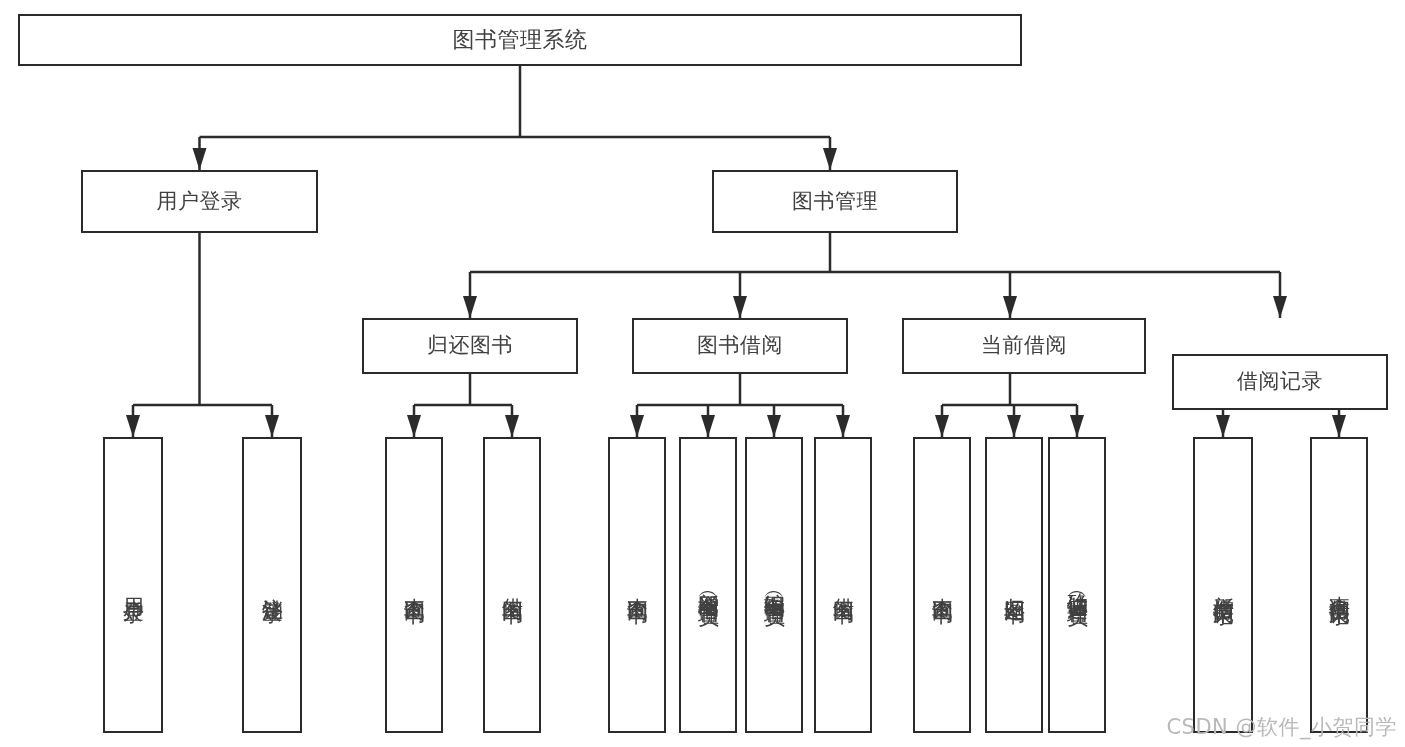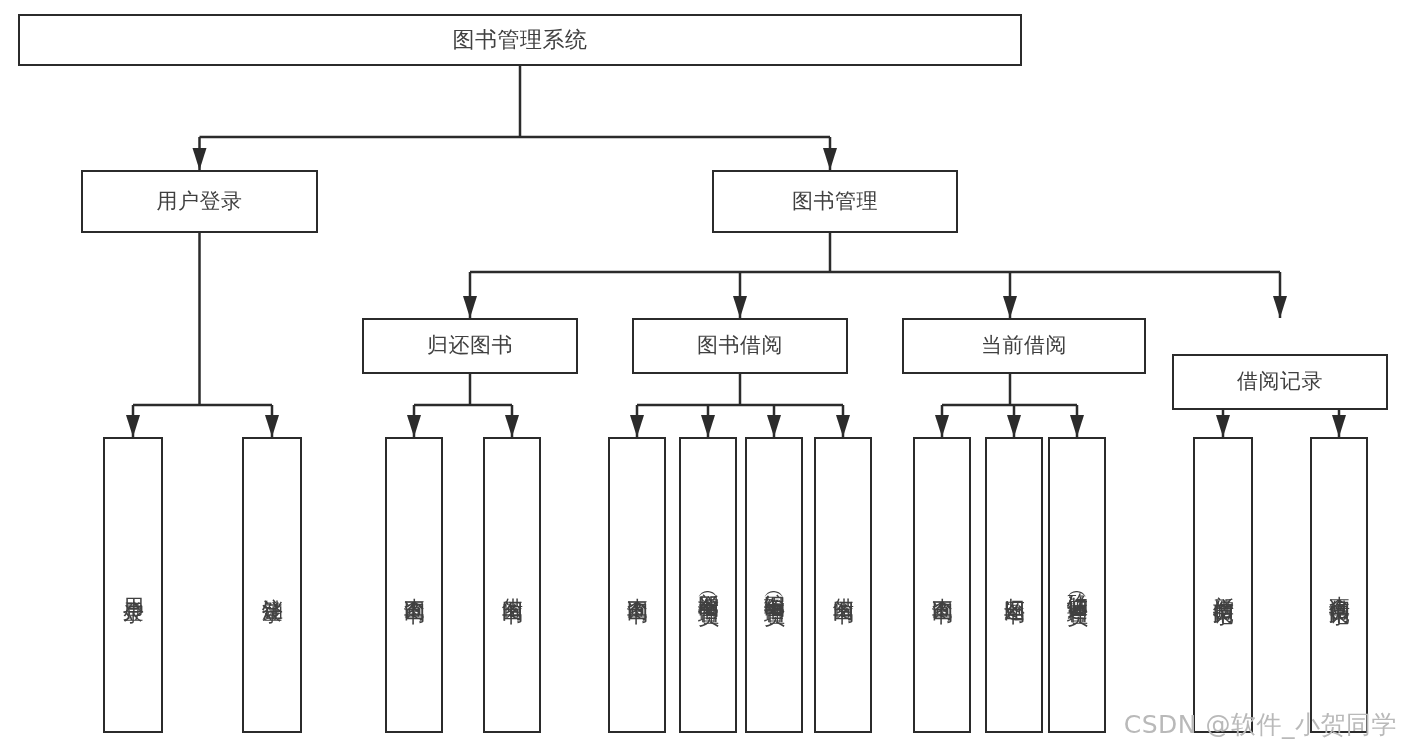--- a/index.html
+++ b/index.html
@@ -47,21 +47,21 @@
     font-size: 21px;
     line-height: 1.18;
     letter-spacing: 2px;
     white-space: nowrap;
   }
   .node-root .label { font-size: 22px; }
   .watermark {
     position: absolute;
     right: 8px;
     bottom: 6px;
-    font-size: 25px;
+    font-size: 21px;
     color: #b9b9b9;
     white-space: nowrap;
     letter-spacing: 0.5px;
   }
 </style>
 </head>
 <body>
 
 <div id="canvas">
   <svg class="edges" viewBox="0 0 1405 747">

